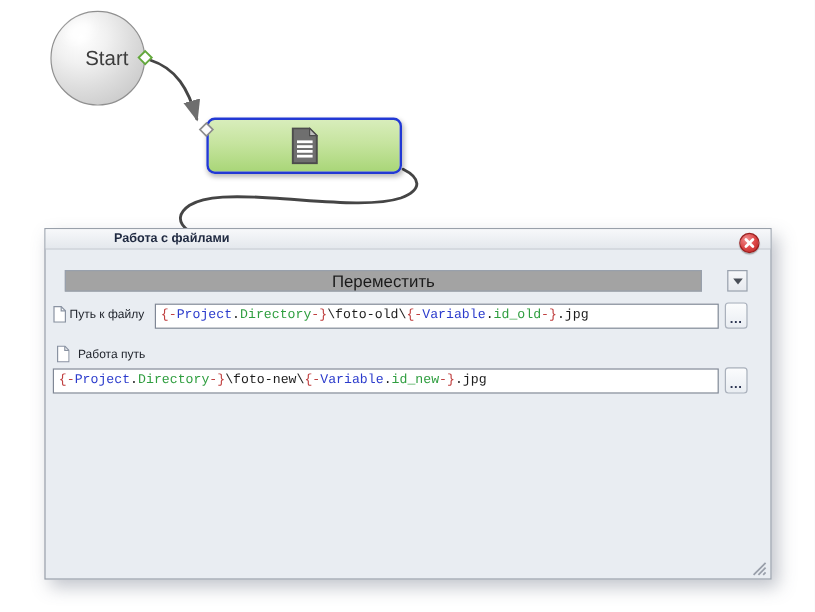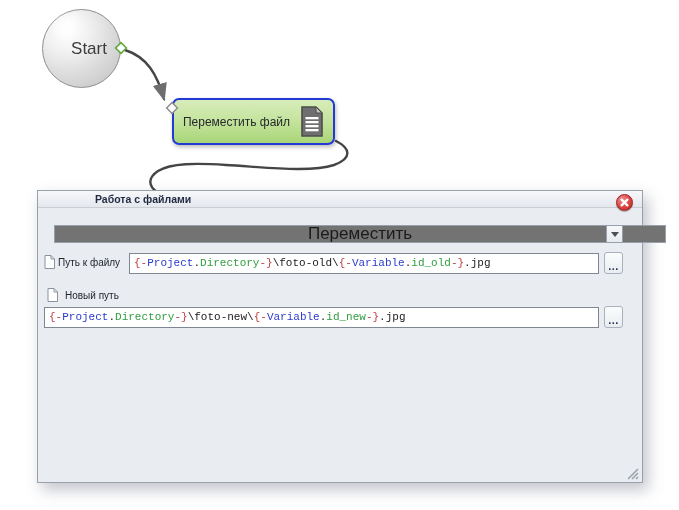--- a/index.html
+++ b/index.html
@@ -60,23 +60,23 @@
   }
   .close-btn {
     position:absolute; right:9px; top:3px; width:17px; height:17px;
     border-radius:50%;
     background: radial-gradient(circle at 35% 30%, #f09090 0%, #dd4848 50%, #ba2424 95%);
     border:1px solid #992020;
     box-shadow: 0 1px 1px rgba(0,0,0,0.3);
     display:flex; align-items:center; justify-content:center;
   }
   .combo-field {
-    position:absolute; left:16px; top:34px; width:612px; height:18px;
-    background:#737373; border:1px solid #98a0ac;
-    font-size:17px; line-height:16px; text-align:center; color:#1b1b1b;
+    position:absolute; left:16px; top:34px; width:531px; height:18px;
+    background:#a3a3a3; border:1px solid #98a0ac;
+    font-size:14px; line-height:16px; text-align:center; color:#1b1b1b;
   }
   .combo-btn {
     position:absolute; left:568px; top:34px; width:17px; height:18px;
     border:1px solid #98a0ac;
     background: linear-gradient(#f7f8fa, #e7eaef);
     display:flex; align-items:center; justify-content:center;
   }
   .chevron {
     width:0; height:0;
     border-left:4px solid transparent; border-right:4px solid transparent;
@@ -111,21 +111,20 @@
   </defs>
   <path d="M 125 50 C 147 57, 157 74, 164 99" fill="none" stroke="#454545" stroke-width="2.4" stroke-linecap="round" marker-end="url(#arrow)"></path>
   <path d="M 336 141 C 350 148, 353 158, 334 165 C 310 173, 263 167, 226 165 C 196 163, 171 163, 158 171 C 149 177, 147 185, 157 192 L 160 196" fill="none" stroke="#454545" stroke-width="2.4" stroke-linecap="round"></path>
 </svg>
 
 <div class="start-node">
   <span class="start-label">Start</span>
 </div>
 
 <div class="action-node">
-  <span class="action-label">Переместить файл</span>
   <svg width="24" height="31" viewBox="0 0 24 31">
     <path d="M2 1 L16 1 L22 7 L22 30 L2 30 Z" fill="#6f6f6f" stroke="#4c4c4c" stroke-width="1.6"></path>
     <path d="M16 1 L16 7 L22 7 Z" fill="#bdbdbd" stroke="#4c4c4c" stroke-width="1"></path>
     <rect x="5.5" y="11" width="13" height="2.3" fill="#ffffff"></rect>
     <rect x="5.5" y="15" width="13" height="2.3" fill="#ffffff"></rect>
     <rect x="5.5" y="19" width="13" height="2.3" fill="#ffffff"></rect>
     <rect x="5.5" y="23" width="13" height="2.3" fill="#ffffff"></rect>
   </svg>
 </div>
 
@@ -154,20 +153,20 @@
     <path d="M7 0.5 L7 4 L10.5 4" fill="none" stroke="#8a93a2"></path>
   </svg>
   <span class="field-label" style="left:20px; top:66px;">Путь к файлу</span>
   <div class="path-input" style="left:91px; top:62px; width:470px;"><span style="color: rgb(192, 64, 64);">{-</span><span style="color: rgb(43, 59, 204);">Project</span><span style="color: rgb(28, 28, 28);">.</span><span style="color: rgb(47, 158, 63);">Directory</span><span style="color: rgb(192, 64, 64);">-}</span><span style="color: rgb(28, 28, 28);">\foto-old\</span><span style="color: rgb(192, 64, 64);">{-</span><span style="color: rgb(43, 59, 204);">Variable</span><span style="color: rgb(28, 28, 28);">.</span><span style="color: rgb(47, 158, 63);">id_old</span><span style="color: rgb(192, 64, 64);">-}</span><span style="color: rgb(28, 28, 28);">.jpg</span></div>
   <div class="browse-btn" style="left:566px; top:61px;">...</div>
 
   <svg class="page-ic" style="left:9px; top:97px;" width="11" height="14" viewBox="0 0 11 14">
     <path d="M1 0.5 L7 0.5 L10.5 4 L10.5 13.5 L1 13.5 Z" fill="#ffffff" stroke="#8a93a2"></path>
     <path d="M7 0.5 L7 4 L10.5 4" fill="none" stroke="#8a93a2"></path>
   </svg>
-  <span class="field-label" style="left:27px; top:99px;">Новый путь</span>
+  <span class="field-label" style="left:27px; top:99px;">Работа путь</span>
   <div class="path-input" style="left:6px; top:116px; width:555px;"><span style="color: rgb(192, 64, 64);">{-</span><span style="color: rgb(43, 59, 204);">Project</span><span style="color: rgb(28, 28, 28);">.</span><span style="color: rgb(47, 158, 63);">Directory</span><span style="color: rgb(192, 64, 64);">-}</span><span style="color: rgb(28, 28, 28);">\foto-new\</span><span style="color: rgb(192, 64, 64);">{-</span><span style="color: rgb(43, 59, 204);">Variable</span><span style="color: rgb(28, 28, 28);">.</span><span style="color: rgb(47, 158, 63);">id_new</span><span style="color: rgb(192, 64, 64);">-}</span><span style="color: rgb(28, 28, 28);">.jpg</span></div>
   <div class="browse-btn" style="left:566px; top:115px;">...</div>
 
   <svg class="grip" width="14" height="14" viewBox="0 0 14 14">
     <path d="M3 13 L13 3 M7 13 L13 7 M11 13 L13 11" stroke="#9aa0ab" stroke-width="1.5" fill="none"></path>
   </svg>
 </div>
 
 </body></html>

